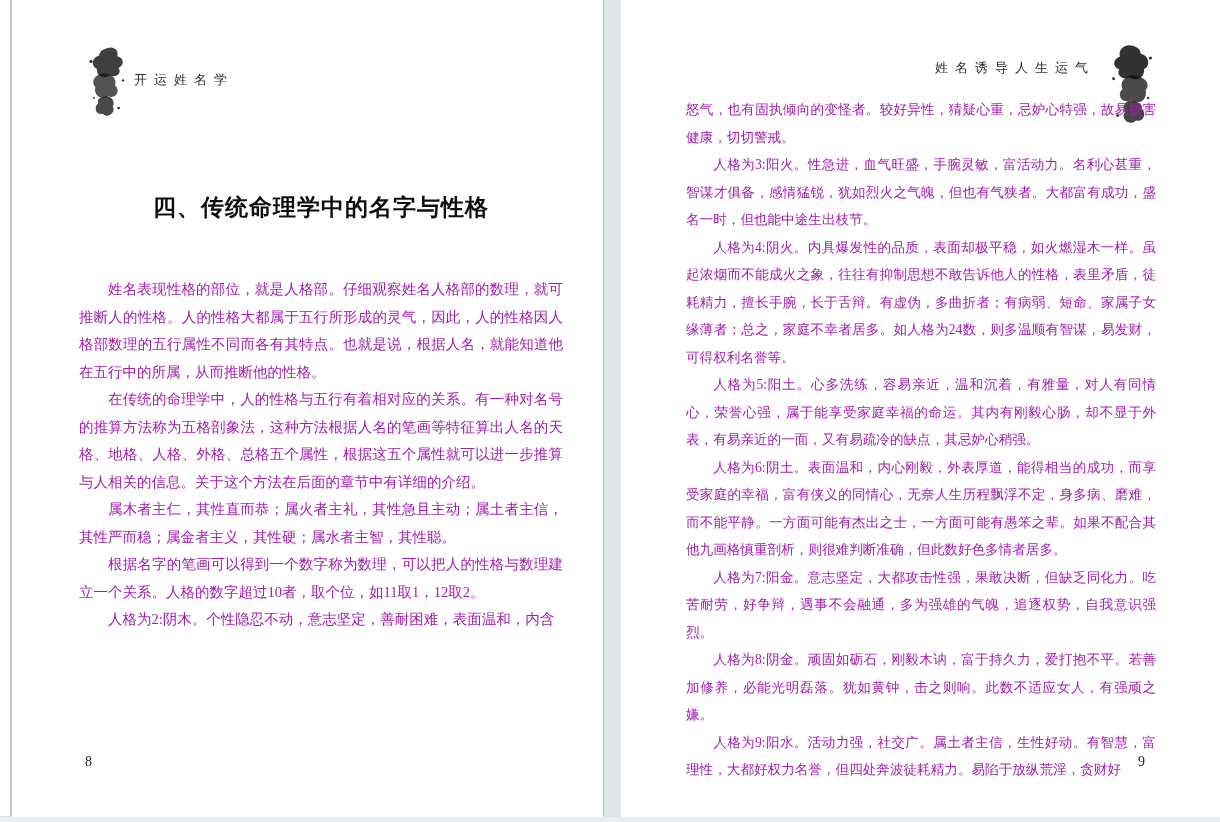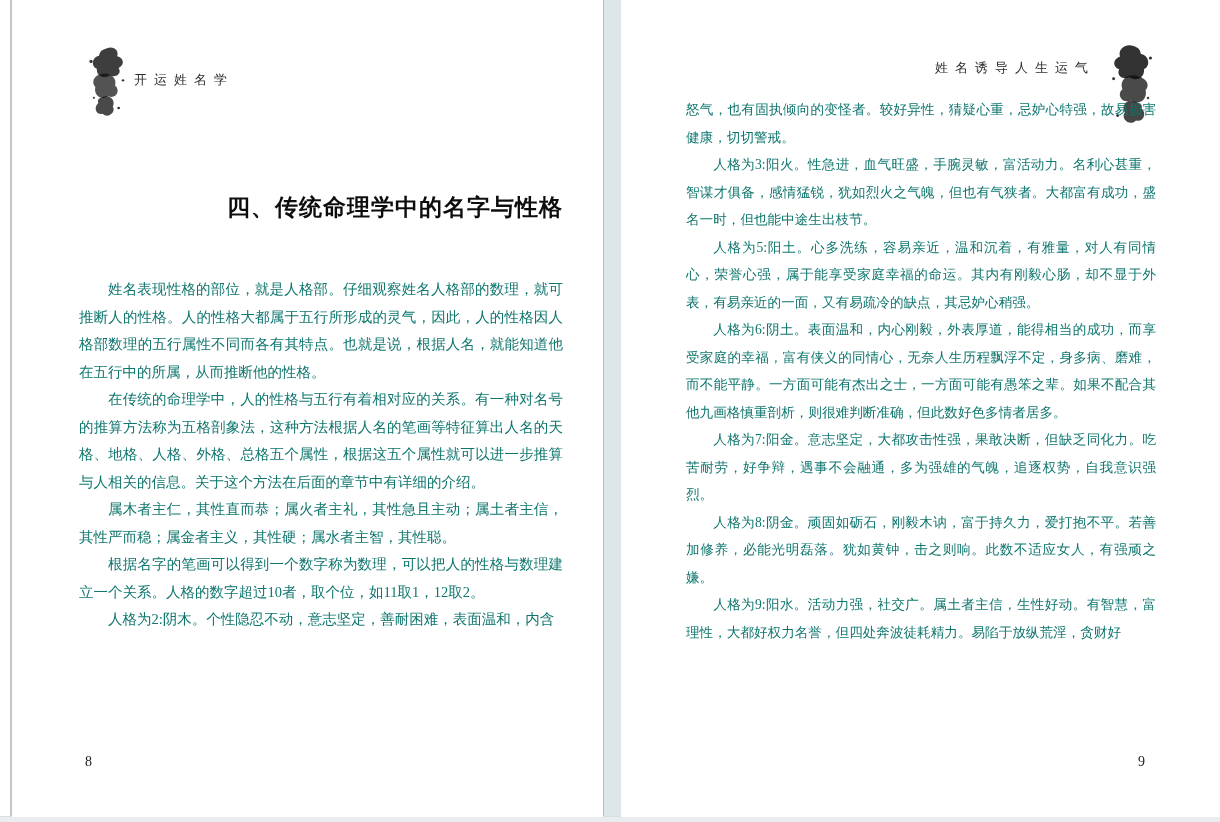--- a/index.html
+++ b/index.html
@@ -47,37 +47,37 @@
 
   .ink { position: absolute; }
   .left-ink  { left: 72px;  top: 44px; width: 46px; height: 80px; }
   .right-ink { left: 482px; top: 42px; width: 58px; height: 88px; transform: scaleX(-1); }
 
   
   .title {
     position: absolute;
     left: 67px; top: 192px; width: 484px;
     margin: 0;
-    text-align: right;
+    text-align: center;
     font-family: "Liberation Sans", "DejaVu Sans", sans-serif;
     font-weight: bold;
     font-size: 23px;
     letter-spacing: 1px;
     color: #0d0d0d;
   }
 
   
   .body { position: absolute; }
   .left-body  { left: 67px; top: 276px; width: 484px; font-size: 14.5px; }
   .right-body { left: 65px; top: 96px;  width: 470px; font-size: 13.6px; }
   .para {
     margin: 0;
     line-height: 27.5px;
     text-align: justify;
-    color: #0f766e;
+    color: #a21caf;
   }
   .para.indent { text-indent: 2em; }
 
   .page-num {
     position: absolute;
     font-size: 14px;
     color: #222;
   }
   .left-num  { left: 73px;  top: 754px; }
   .right-num { left: 517px; top: 754px; }
@@ -128,20 +128,21 @@
       <path d="M28 74 C37 71 44 80 39 88 C45 96 32 106 25 98 C16 101 11 89 18 83 C16 77 22 76 28 74 Z" fill="#1c1c1c" opacity="0.82"></path>
       <circle cx="7" cy="20" r="2" fill="#333"></circle>
       <circle cx="53" cy="46" r="1.8" fill="#2e2e2e"></circle>
       <circle cx="10" cy="70" r="1.6" fill="#444"></circle>
       <circle cx="48" cy="92" r="1.8" fill="#2a2a2a"></circle>
     </svg>
 
     <div class="body right-body">
         <p class="para">怒气，也有固执倾向的变怪者。较好异性，猜疑心重，忌妒心特强，故易损害健康，切切警戒。</p>
         <p class="para indent">人格为3:阳火。性急进，血气旺盛，手腕灵敏，富活动力。名利心甚重，智谋才俱备，感情猛锐，犹如烈火之气魄，但也有气狭者。大都富有成功，盛名一时，但也能中途生出枝节。</p>
+        <p class="para indent">人格为4:阴火。内具爆发性的品质，表面却极平稳，如火燃湿木一样。虽起浓烟而不能成火之象，往往有抑制思想不敢告诉他人的性格，表里矛盾，徒耗精力，擅长手腕，长于舌辩。有虚伪，多曲折者；有病弱、短命、家属子女缘薄者；总之，家庭不幸者居多。如人格为24数，则多温顺有智谋，易发财，可得权利名誉等。</p>
         <p class="para indent">人格为5:阳土。心多洗练，容易亲近，温和沉着，有雅量，对人有同情心，荣誉心强，属于能享受家庭幸福的命运。其内有刚毅心肠，却不显于外表，有易亲近的一面，又有易疏冷的缺点，其忌妒心稍强。</p>
         <p class="para indent">人格为6:阴土。表面温和，内心刚毅，外表厚道，能得相当的成功，而享受家庭的幸福，富有侠义的同情心，无奈人生历程飘浮不定，身多病、磨难，而不能平静。一方面可能有杰出之士，一方面可能有愚笨之辈。如果不配合其他九画格慎重剖析，则很难判断准确，但此数好色多情者居多。</p>
         <p class="para indent">人格为7:阳金。意志坚定，大都攻击性强，果敢决断，但缺乏同化力。吃苦耐劳，好争辩，遇事不会融通，多为强雄的气魄，追逐权势，自我意识强烈。</p>
         <p class="para indent">人格为8:阴金。顽固如砺石，刚毅木讷，富于持久力，爱打抱不平。若善加修养，必能光明磊落。犹如黄钟，击之则响。此数不适应女人，有强顽之嫌。</p>
         <p class="para indent">人格为9:阳水。活动力强，社交广。属土者主信，生性好动。有智慧，富理性，大都好权力名誉，但四处奔波徒耗精力。易陷于放纵荒淫，贪财好</p>
       </div>
 
     <div class="page-num right-num">9</div>
   </div>
 

